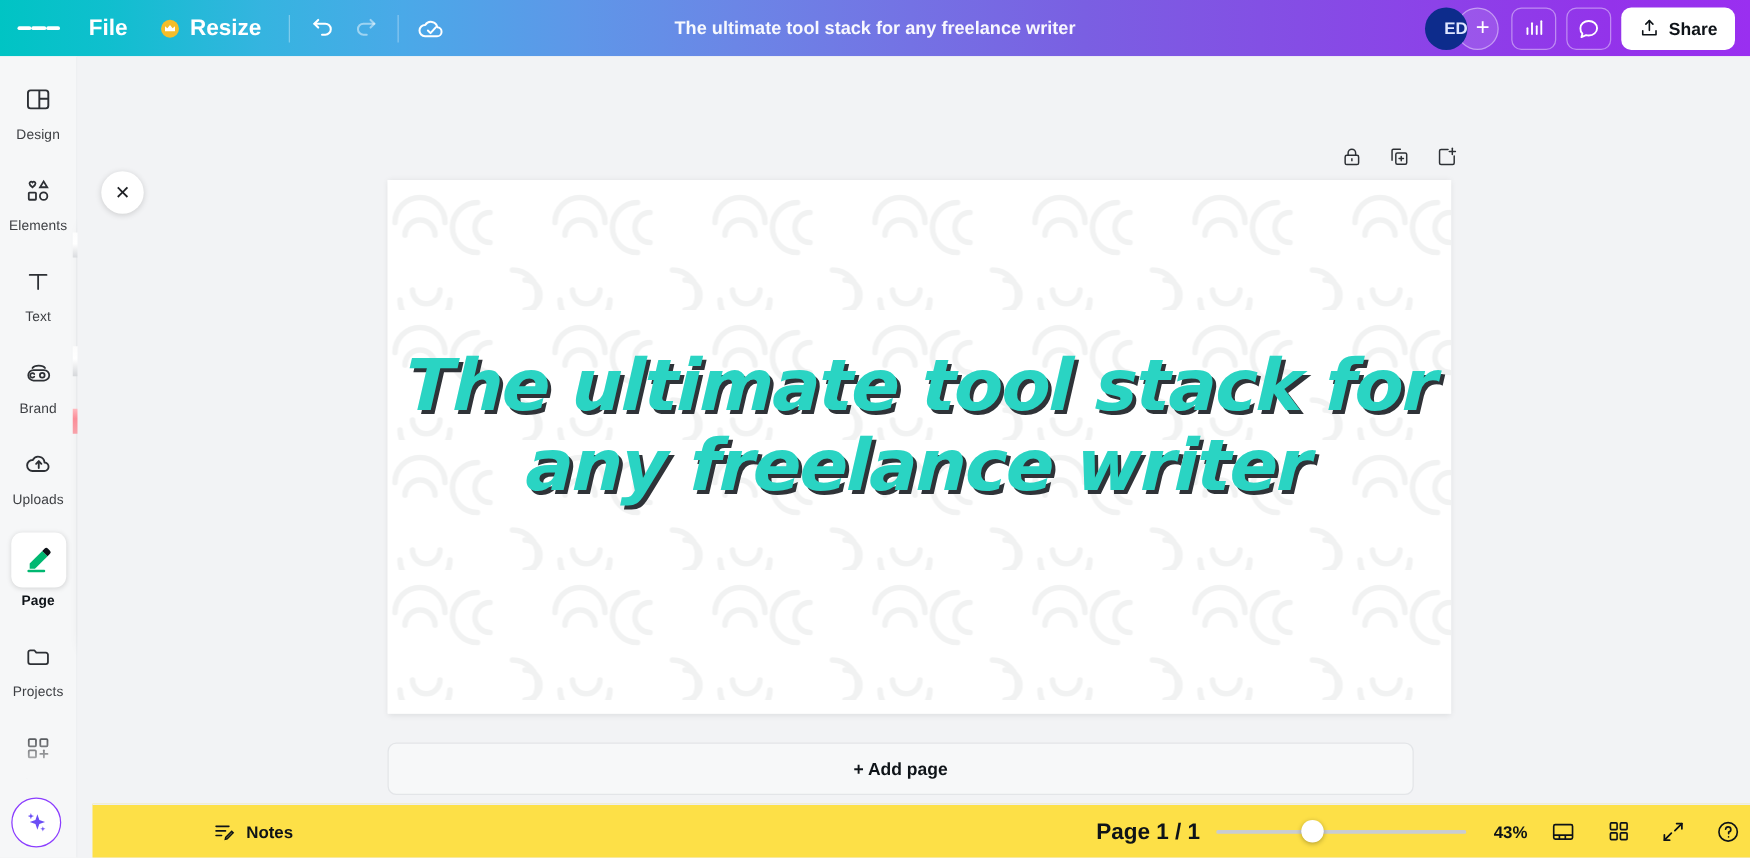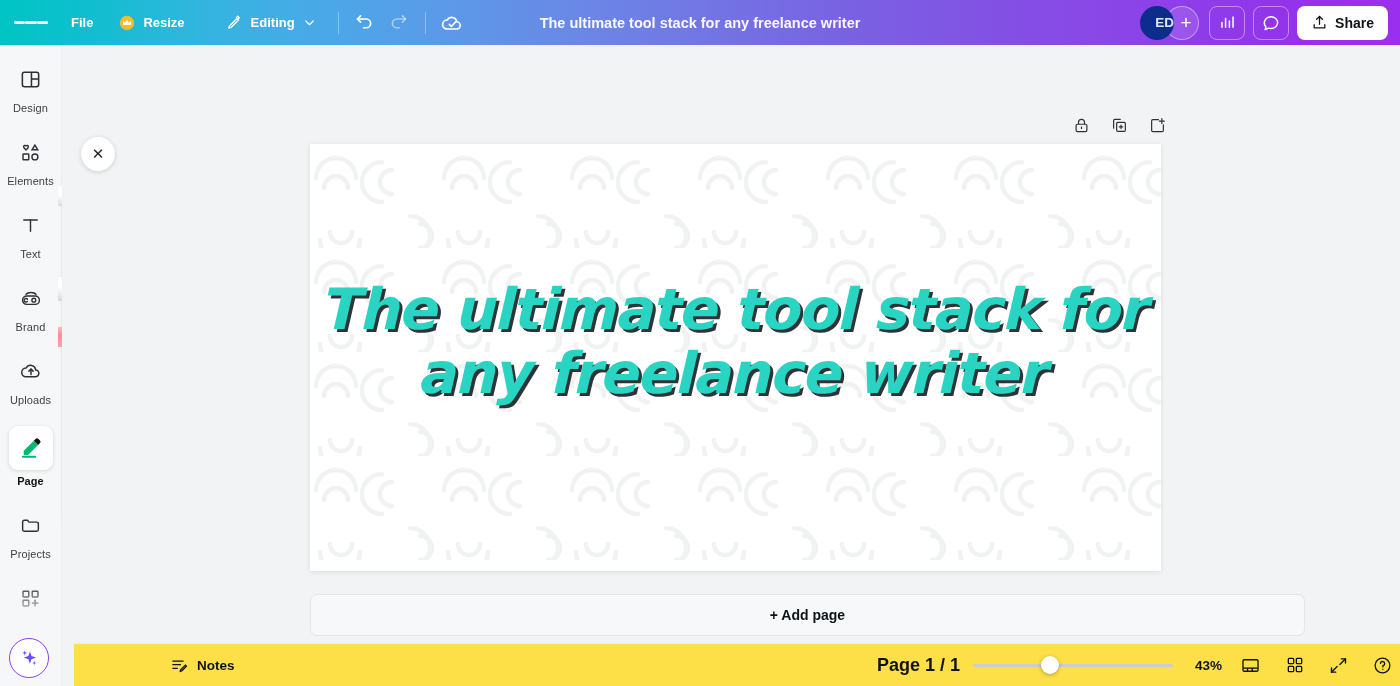--- a/index.html
+++ b/index.html
@@ -25,21 +25,21 @@
     cursor: pointer;
   }
   .hamburger { margin-left: 14px; }
   .hamburger span {
     display: block; width: 19px; height: 2.1px; background: #fff;
     border-radius: 2px; margin: 3px 0;
   }
   .tb-text-btn {
     height: 34px; padding: 0 13px; border-radius: 7px;
     display: flex; align-items: center; gap: 8px;
-    font-size: 13px; font-weight: 700; color: #fff; cursor: pointer;
+    font-size: 18px; font-weight: 700; color: #fff; cursor: pointer;
     white-space: nowrap;
   }
   .tb-sep { width: 1px; height: 22px; background: rgba(255,255,255,.34); margin: 0 9px; }
   #doc-title {
     position: absolute; left: 0; right: 0; top: 0; height: 45px;
     display: flex; align-items: center; justify-content: center;
     font-size: 14.5px; font-weight: 700; color: rgba(255,255,255,.95);
     pointer-events: none;
   }
   #doc-title span { pointer-events: auto; cursor: text; }
@@ -171,21 +171,21 @@
     position: absolute; left: 0; right: 0; top: 134px;
     text-align: center; line-height: 1.12;
     font-family: "DejaVu Sans", sans-serif;
     font-size: 57px; font-weight: 700; font-style: italic;
     letter-spacing: -1.2px; color: #2ad4c3;
     text-shadow: 3px 3px 0 #2f3338;
     transform: skewX(-2deg);
   }
   #add-page {
     position: absolute; left: 248px; top: 549px;
-    width: 995px; height: 42px;
+    width: 821px; height: 42px;
     border: 1px solid #e3e5e8; border-radius: 7px;
     background: #f7f8f9;
     display: flex; align-items: center; justify-content: center;
     font-size: 14px; font-weight: 600; color: #0e1318; cursor: pointer;
   }
 
   
   #bottombar {
     position: absolute; left: 74px; bottom: 0; width: 1338px; height: 43px;
     background: #fde047; border-top: 1px solid #eceef0;
@@ -236,30 +236,20 @@
   </div>
 
   <div class="tb-text-btn">
     <svg width="16" height="16" viewBox="0 0 20 20">
       <circle cx="10" cy="10" r="9" fill="#f5bd2a"></circle>
       <path d="M5 12.6 L5 7.6 L7.4 9.6 L10 6.3 L12.6 9.6 L15 7.6 L15 12.6 Z" fill="#fff"></path>
     </svg>
     <span>Resize</span>
   </div>
 
-  <div class="tb-text-btn" style="margin-left:14px;">
-    <svg width="18" height="18" viewBox="0 0 24 24" fill="none" stroke="#fff" stroke-width="1.7" stroke-linecap="round" stroke-linejoin="round">
-      <path d="M5 19l3-1 10-10-2-2L6 16l-1 3z"></path>
-        <path d="M15 5l2-2 2 2-2 2"></path>
-    </svg>
-    <span>Editing</span>
-    <svg width="13" height="13" viewBox="0 0 24 24" fill="none" stroke="#fff" stroke-width="2.4" stroke-linecap="round" stroke-linejoin="round">
-      <path d="M5 9l7 7 7-7"></path>
-    </svg>
-  </div>
 
   <div class="tb-sep"></div>
 
   <div class="tb-icon-btn">
     <svg width="21" height="21" viewBox="0 0 24 24" fill="none" stroke="#fff" stroke-width="1.9" stroke-linecap="round" stroke-linejoin="round">
       <path d="M4 8h10a5 5 0 0 1 0 10h-3"></path>
         <path d="M7.5 4.5 4 8l3.5 3.5"></path>
     </svg>
   </div>
   <div class="tb-icon-btn">

